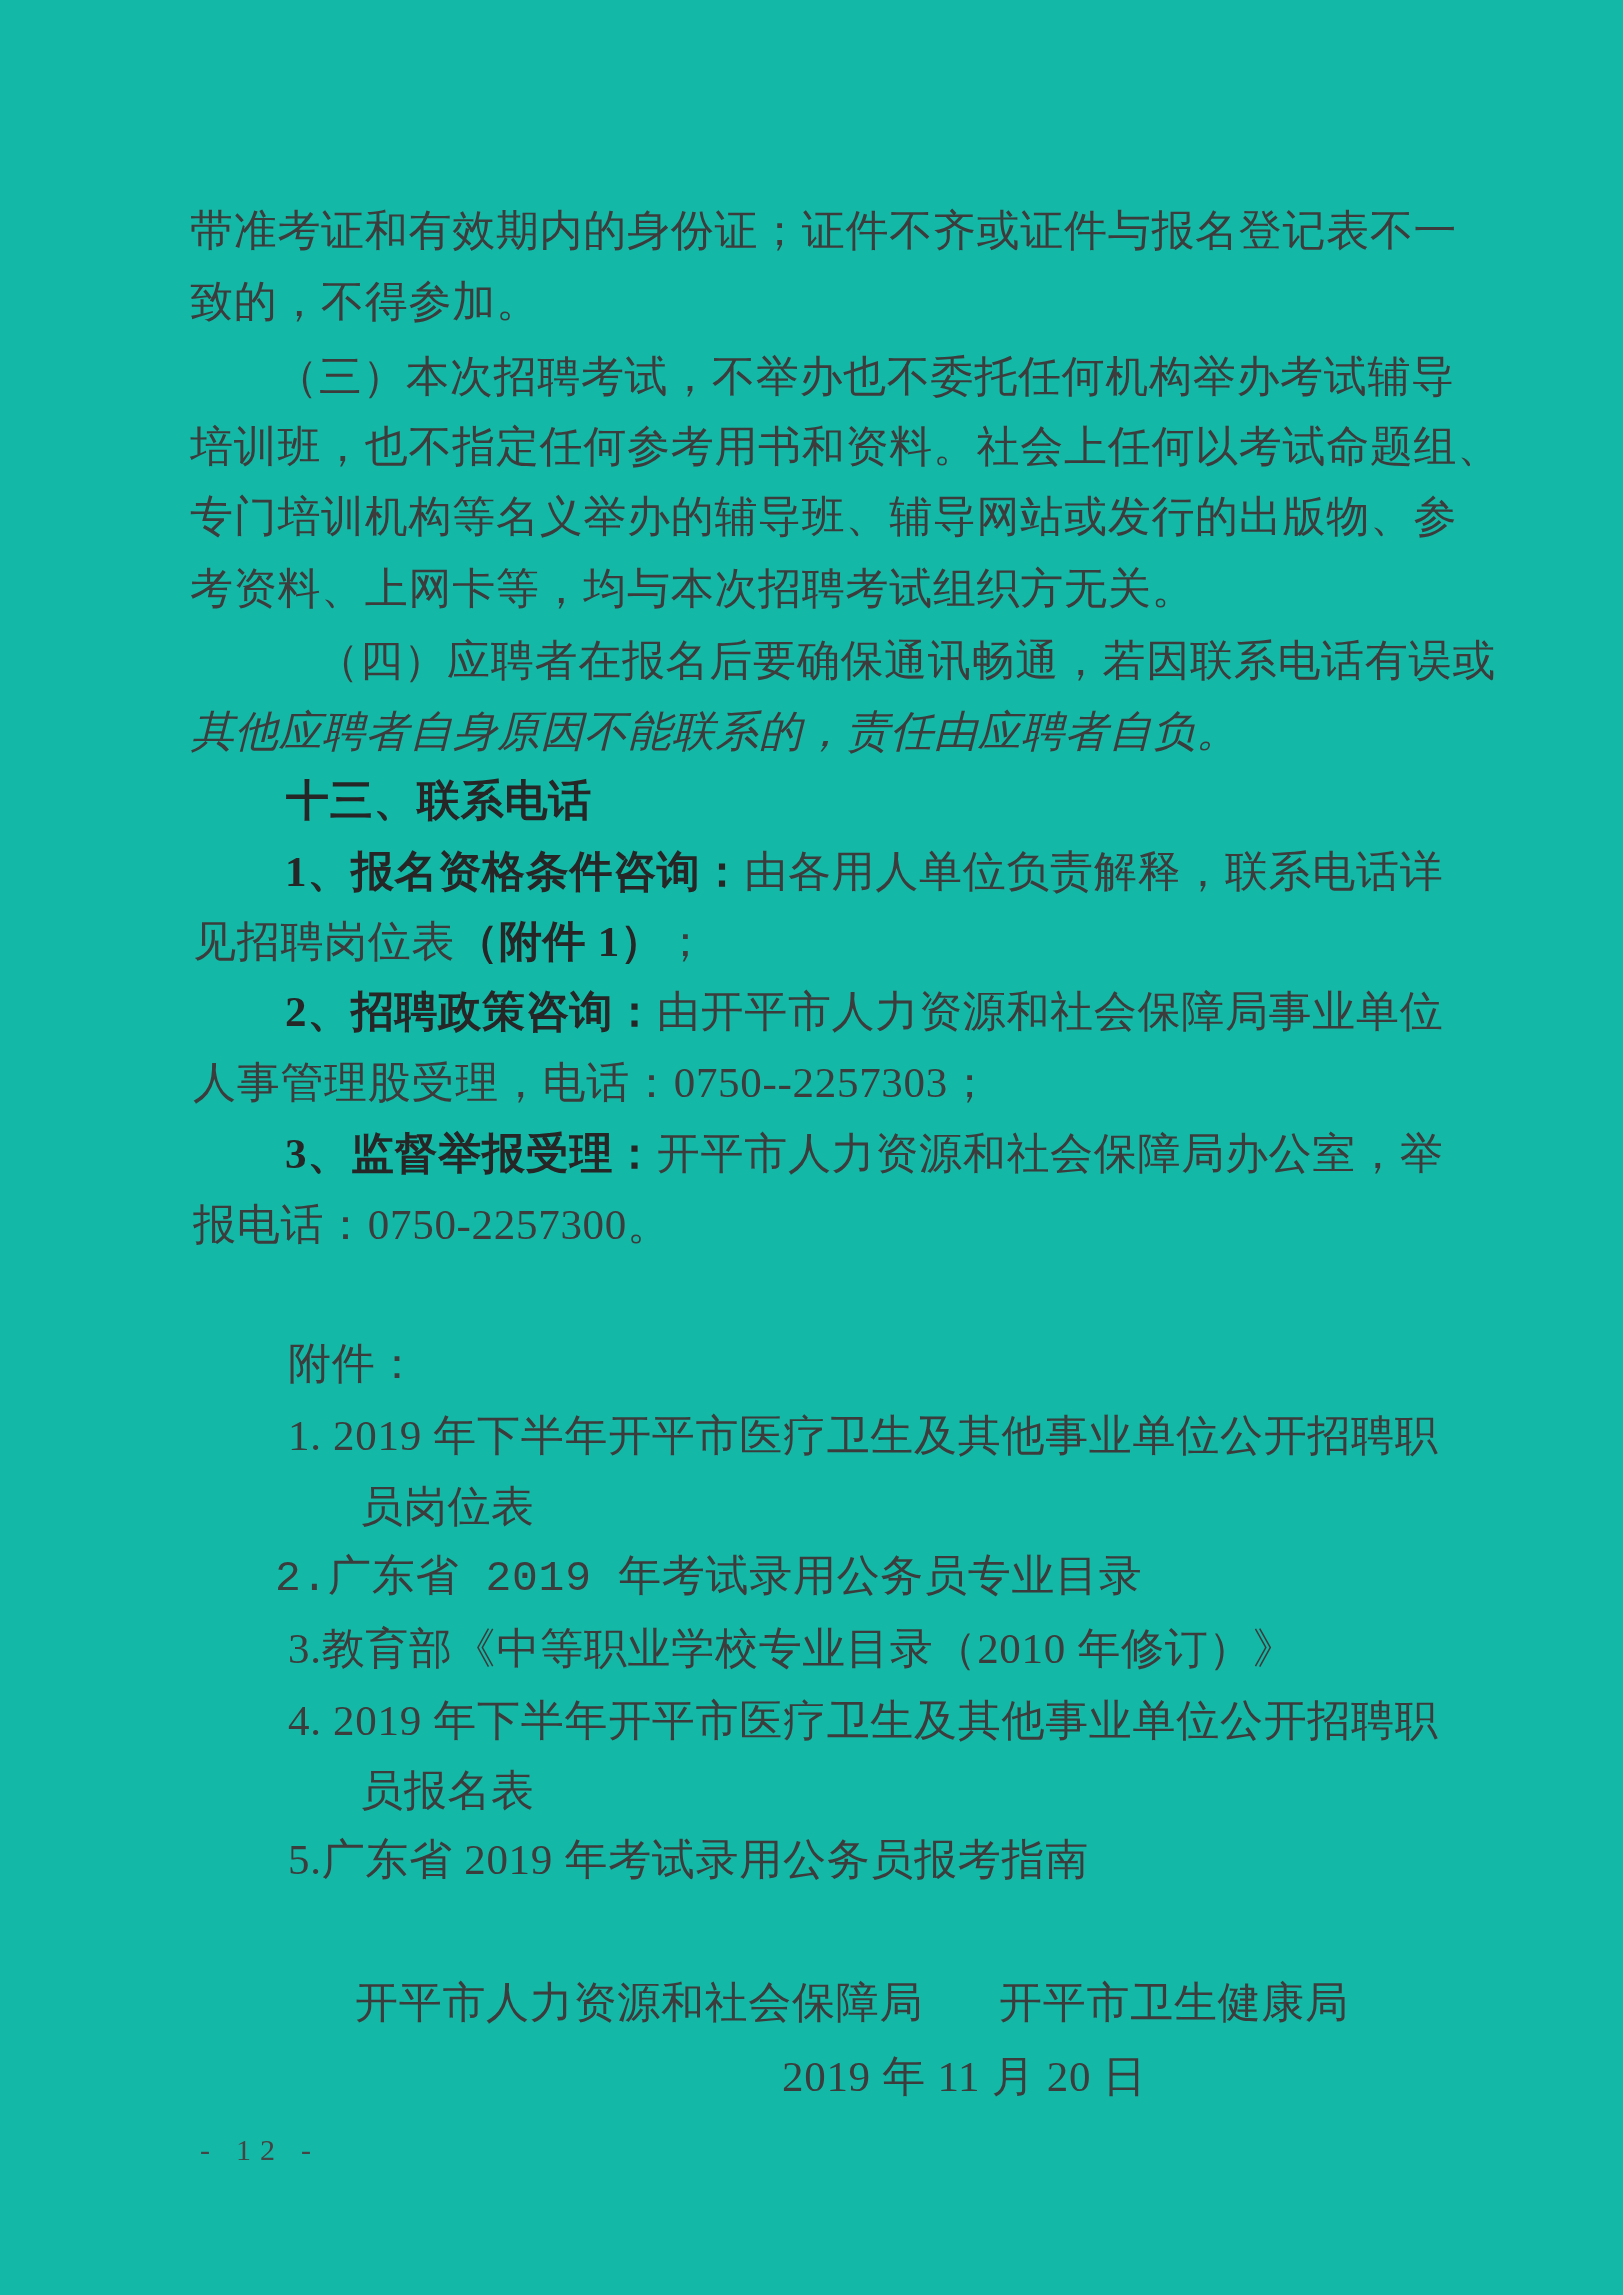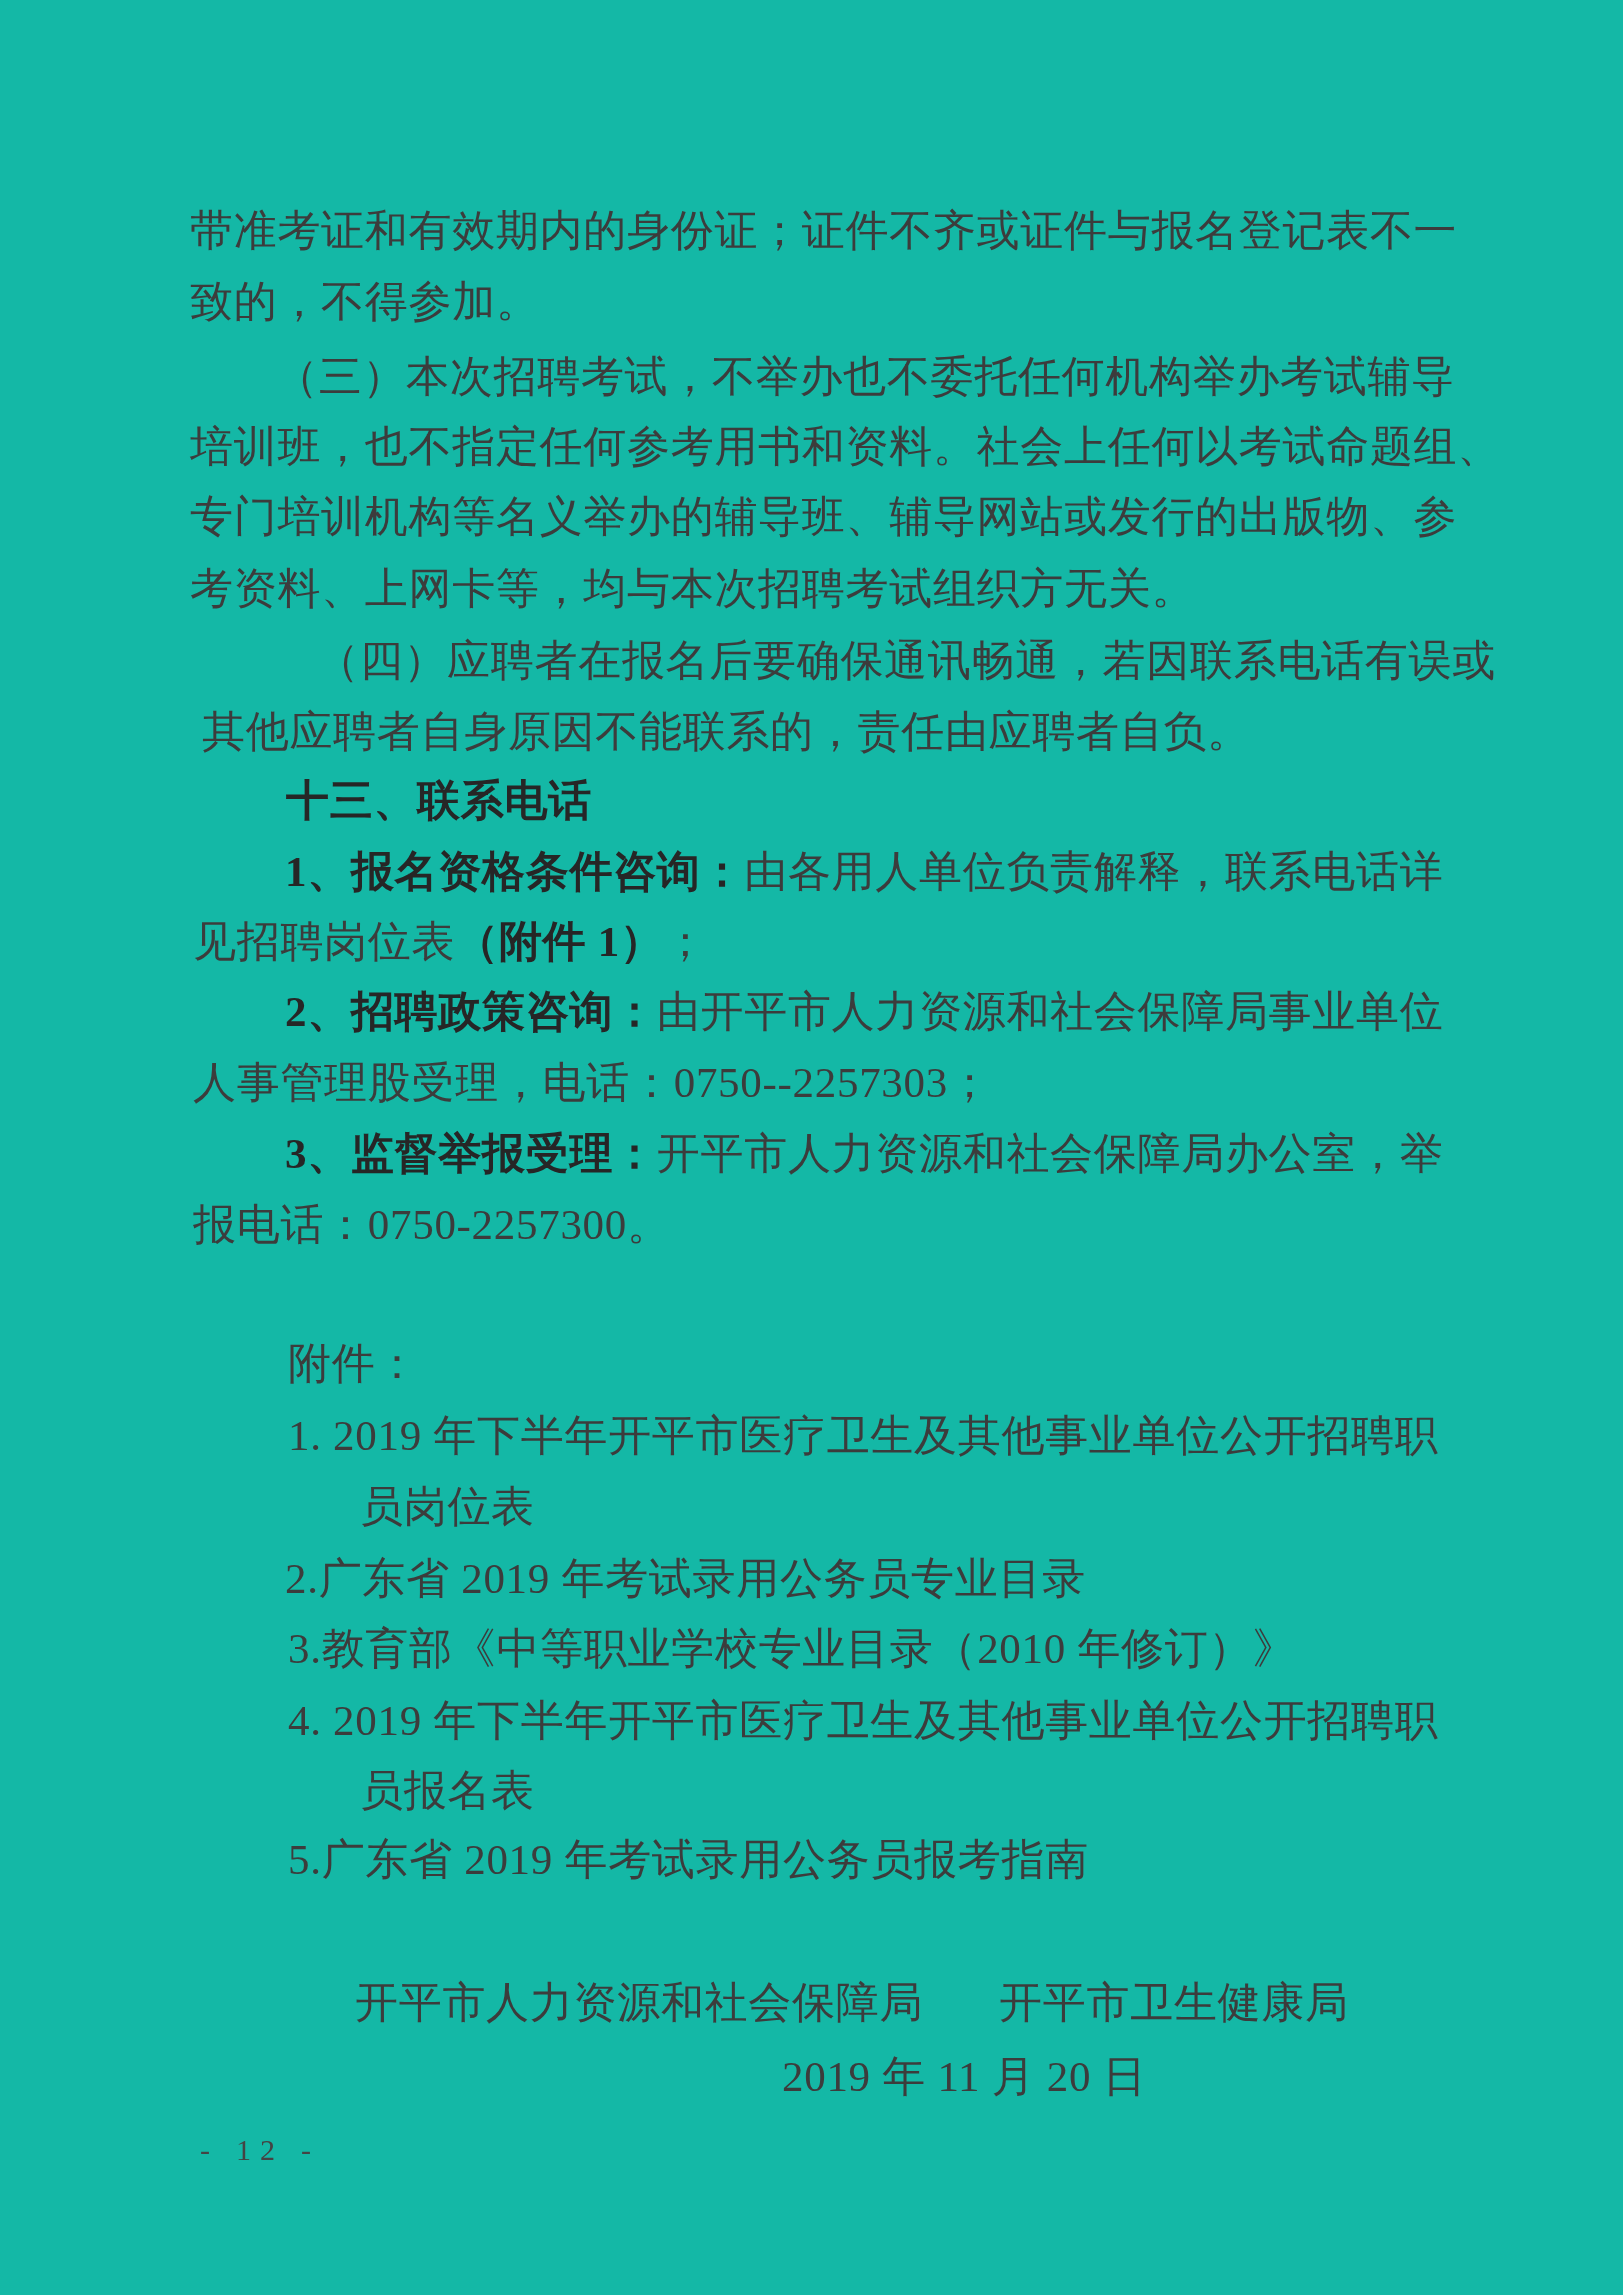--- a/index.html
+++ b/index.html
@@ -47,21 +47,21 @@
 
 <div class="page">
 
   <div class="line" style="top:209px; left:190px;">带准考证和有效期内的身份证；证件不齐或证件与报名登记表不一</div>
   <div class="line" style="top:280px; left:190px;">致的，不得参加。</div>
   <div class="line" style="top:355px; left:275px;">（三）本次招聘考试，不举办也不委托任何机构举办考试辅导</div>
   <div class="line" style="top:425px; left:190px;">培训班，也不指定任何参考用书和资料。社会上任何以考试命题组、</div>
   <div class="line" style="top:495px; left:190px;">专门培训机构等名义举办的辅导班、辅导网站或发行的出版物、参</div>
   <div class="line" style="top:567px; left:190px;">考资料、上网卡等，均与本次招聘考试组织方无关。</div>
   <div class="line" style="top:639px; left:275px;margin-left:41px;">（四）应聘者在报名后要确保通讯畅通，若因联系电话有误或</div>
-  <div class="line" style="top:710px; left:202px;">其他应聘者自身原因不能联系的，责任由应聘者自负。</div>
+  <div class="line" style="top:710px; left:191px;font-style:italic;">其他应聘者自身原因不能联系的，责任由应聘者自负。</div>
 
   <div class="line b" style="top:779px; left:286px;">十三、联系电话</div>
 
   <div class="line" style="top:850px; left:285px;">
     <span class="b">1、报名资格条件咨询：</span><span>由各用人单位负责解释，联系电话详</span>
   </div>
   <div class="line" style="top:920px; left:193px;">
     <span>见招聘岗位表</span><span class="b">（附件 1）</span><span>；</span>
   </div>
 
@@ -71,21 +71,21 @@
   <div class="line" style="top:1061px; left:193px;">人事管理股受理，电话：0750--2257303；</div>
 
   <div class="line" style="top:1132px; left:285px;">
     <span class="b">3、监督举报受理：</span><span>开平市人力资源和社会保障局办公室，举</span>
   </div>
   <div class="line" style="top:1203px; left:193px;">报电话：0750-2257300。</div>
 
   <div class="line" style="top:1342px; left:288px;">附件：</div>
   <div class="line" style="top:1414px; left:288px;">1. 2019 年下半年开平市医疗卫生及其他事业单位公开招聘职</div>
   <div class="line" style="top:1485px; left:360px;">员岗位表</div>
-  <div class="line" style="top:1557px; left:285px;">2.广东省 2019 年考试录用公务员专业目录</div>
+  <div class="line" style="top:1557px; left:275px;font-family:Liberation Mono, monospace;">2.广东省 2019 年考试录用公务员专业目录</div>
   <div class="line" style="top:1627px; left:288px;">3.教育部《中等职业学校专业目录（2010 年修订）》</div>
   <div class="line" style="top:1699px; left:288px;">4. 2019 年下半年开平市医疗卫生及其他事业单位公开招聘职</div>
   <div class="line" style="top:1769px; left:360px;">员报名表</div>
   <div class="line" style="top:1838px; left:288px;">5.广东省 2019 年考试录用公务员报考指南</div>
 
   <div class="line" style="top:1981px; left:355px;">
     <span>开平市人力资源和社会保障局</span><span class="sig-gap"></span><span>开平市卫生健康局</span>
   </div>
 
   <div class="line" style="top:2055px; left:770px;margin-left:12px;">2019 年 11 月 20 日</div>

